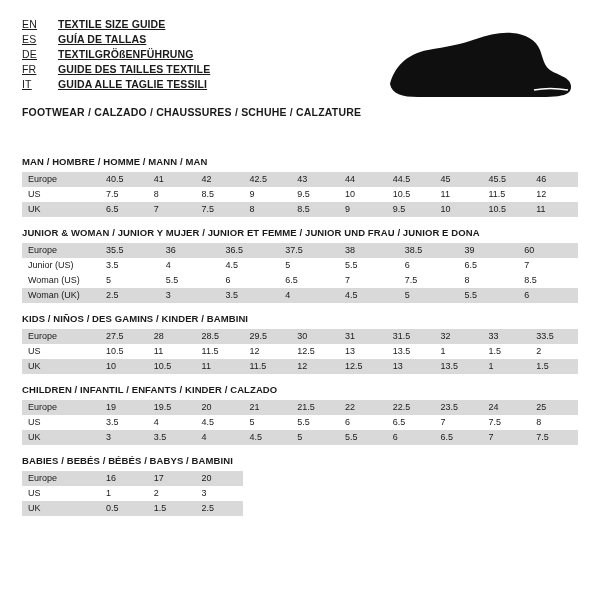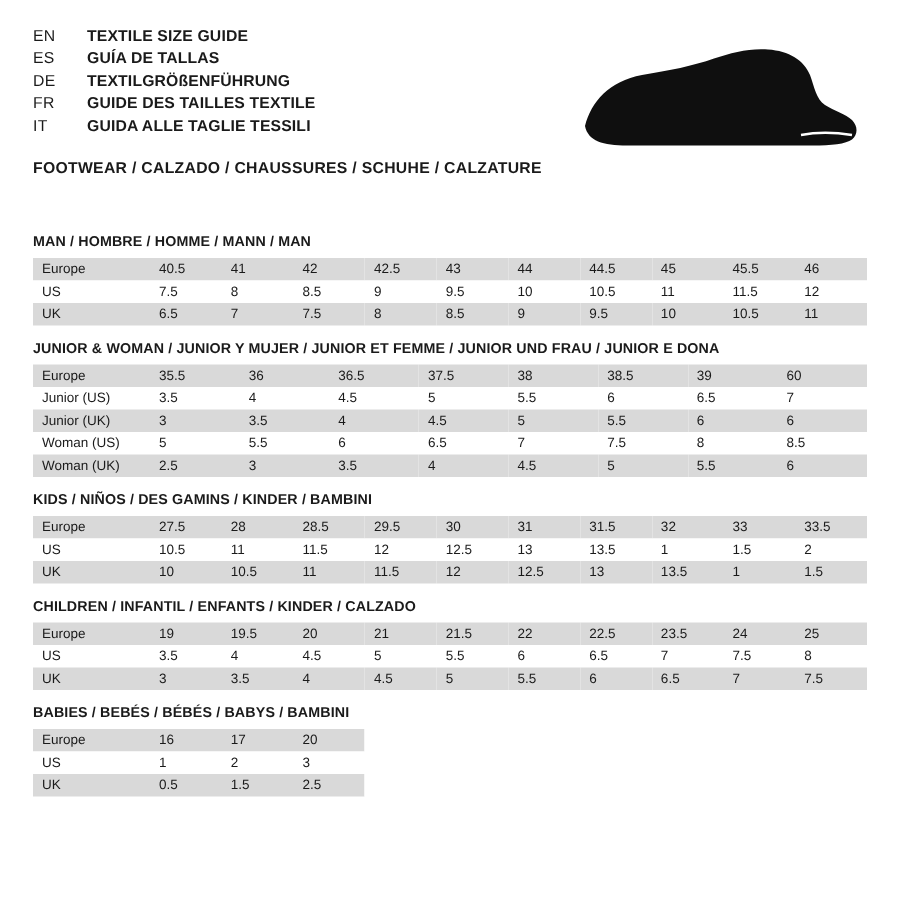--- a/index.html
+++ b/index.html
@@ -21,20 +21,21 @@
     width: 600px;
     height: 600px;
     box-sizing: border-box;
     padding: 18px 22px 0 22px;
   }
 
   
   .header {
     position: relative;
     height: 86px;
+    text-decoration: underline;
   }
   .lang-table {
     border-collapse: collapse;
   }
   .lang-table td {
     padding: 0 0 2px 0;
     vertical-align: top;
     line-height: 13px;
     font-size: 10.5px;
   }
@@ -211,31 +212,20 @@
         <tr class="white">
           <td class="rowlabel">Junior (US)</td>
           <td>3.5</td>
           <td>4</td>
           <td>4.5</td>
           <td>5</td>
           <td>5.5</td>
           <td>6</td>
           <td>6.5</td>
           <td>7</td>
-        </tr>
-        <tr class="shaded">
-          <td class="rowlabel">Junior (UK)</td>
-          <td>3</td>
-          <td>3.5</td>
-          <td>4</td>
-          <td>4.5</td>
-          <td>5</td>
-          <td>5.5</td>
-          <td>6</td>
-          <td>6</td>
         </tr>
         <tr class="white">
           <td class="rowlabel">Woman (US)</td>
           <td>5</td>
           <td>5.5</td>
           <td>6</td>
           <td>6.5</td>
           <td>7</td>
           <td>7.5</td>
           <td>8</td>

